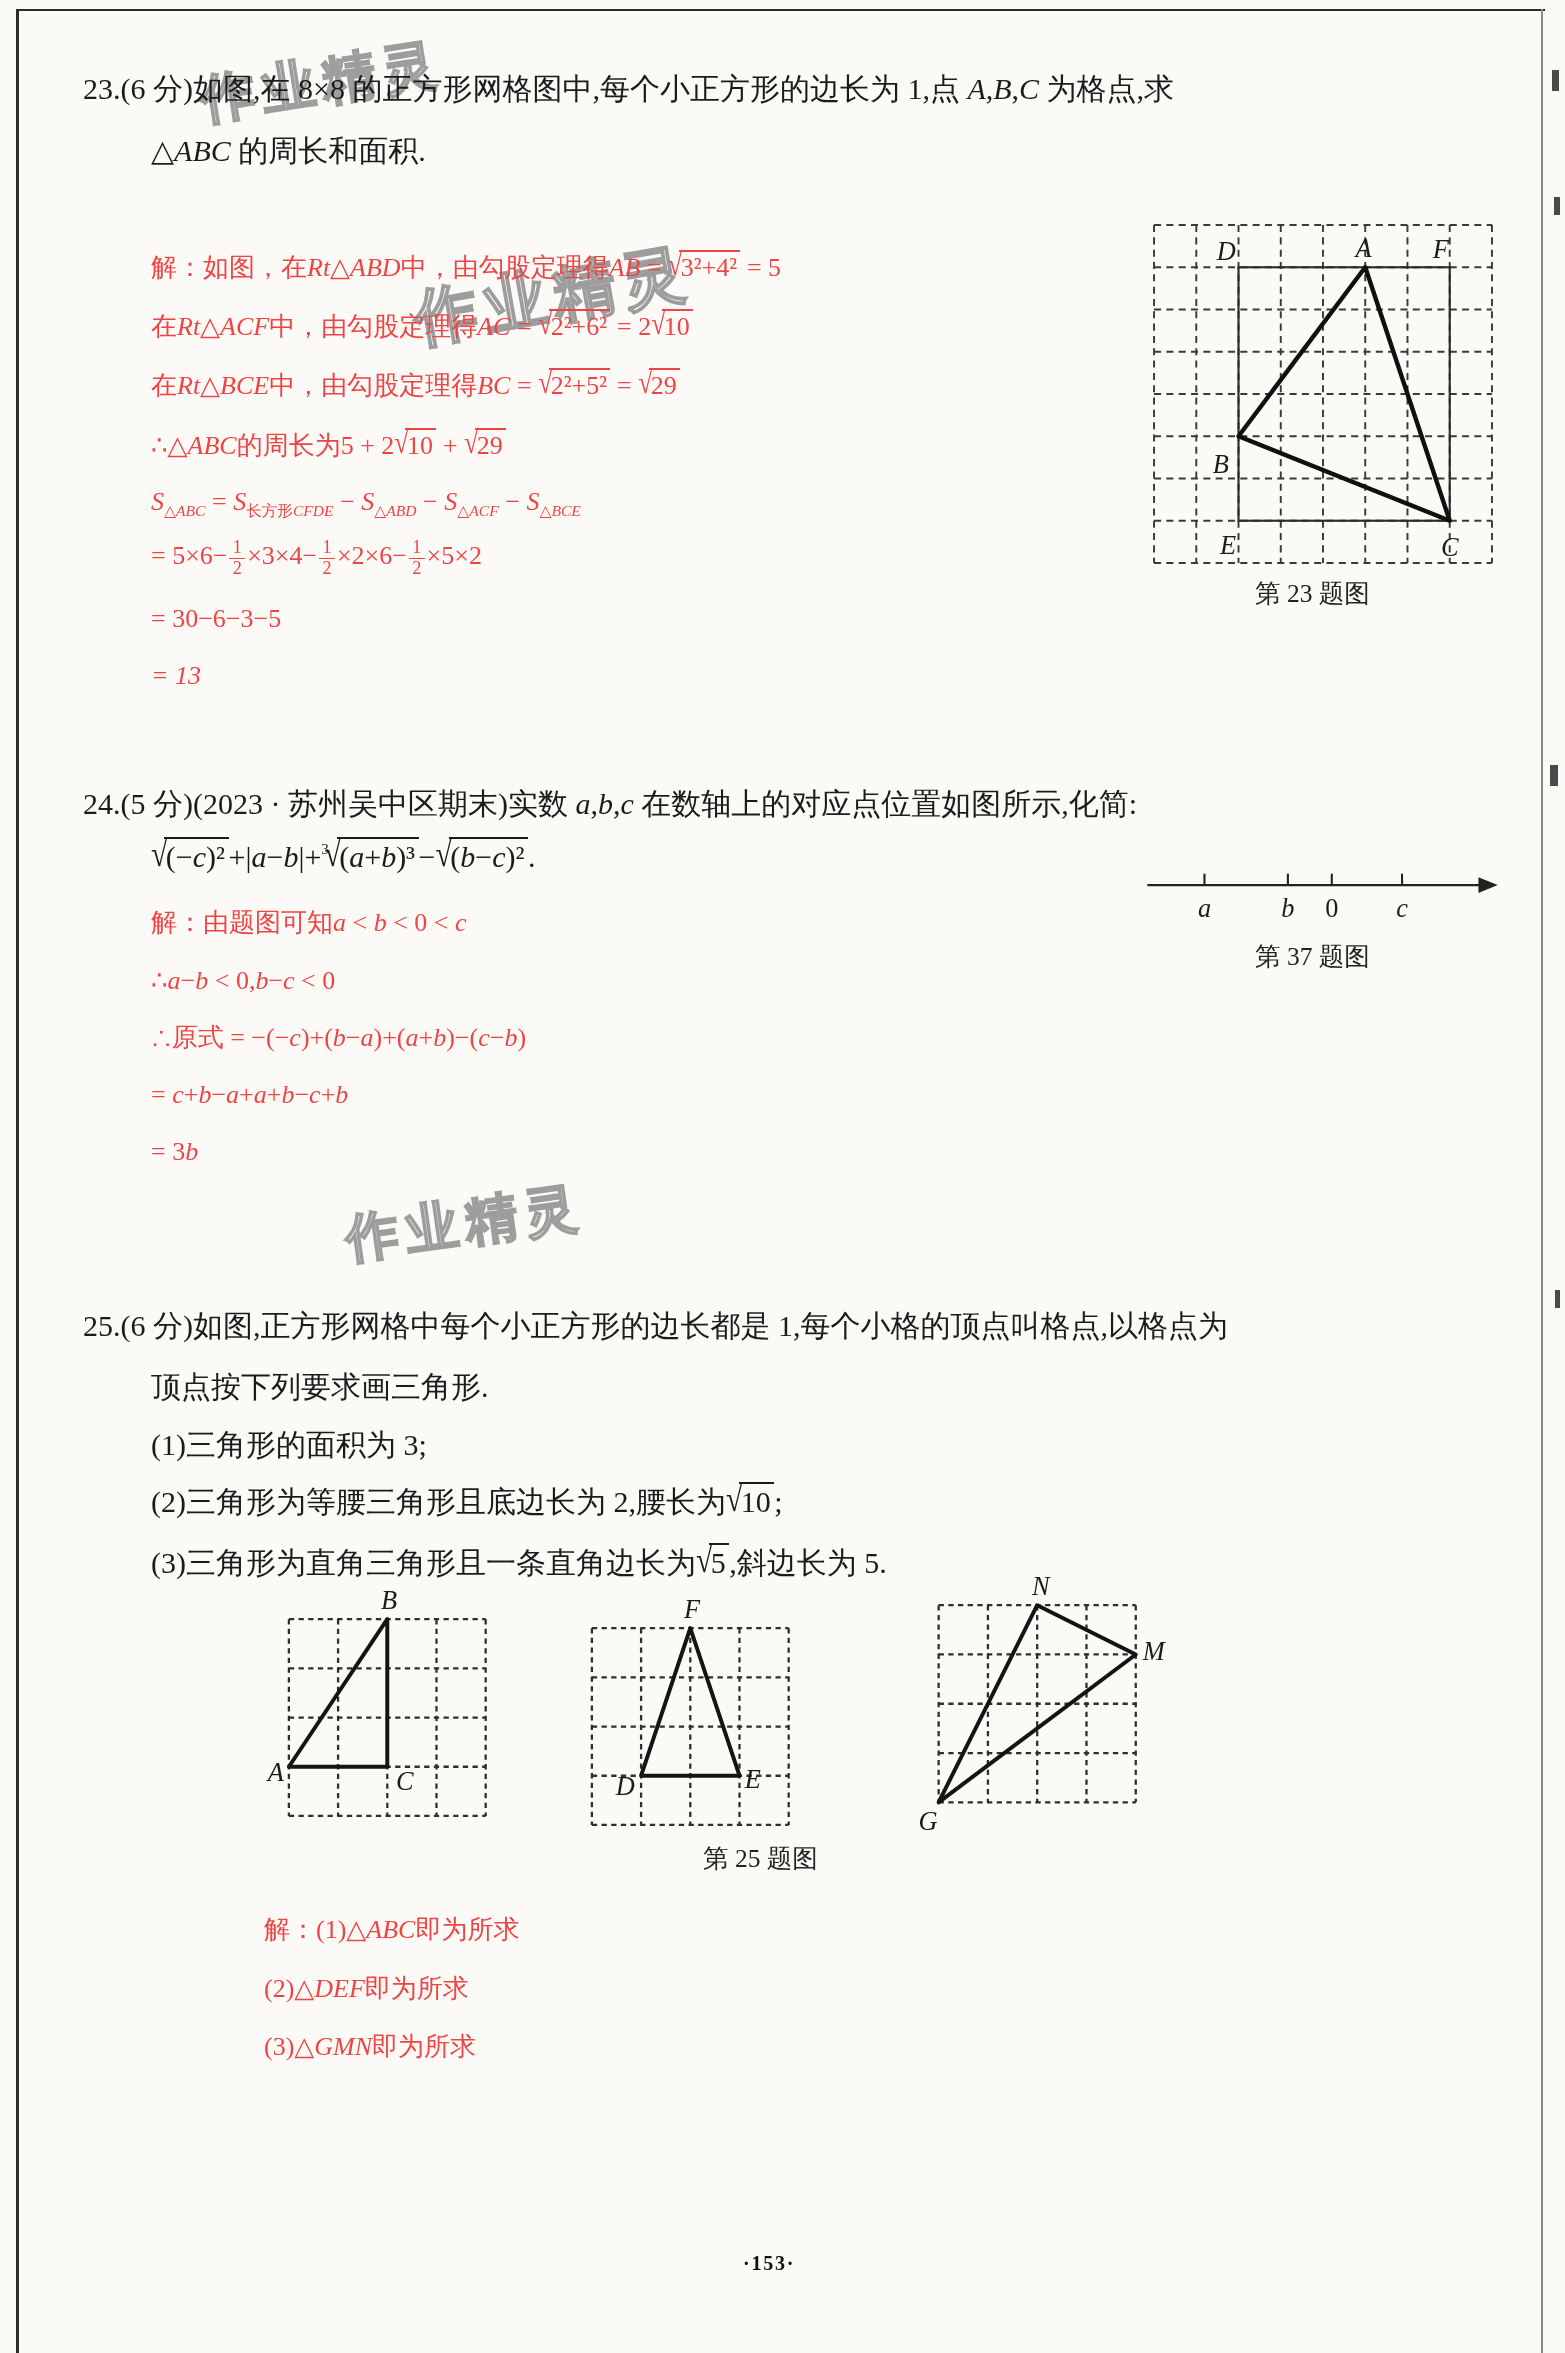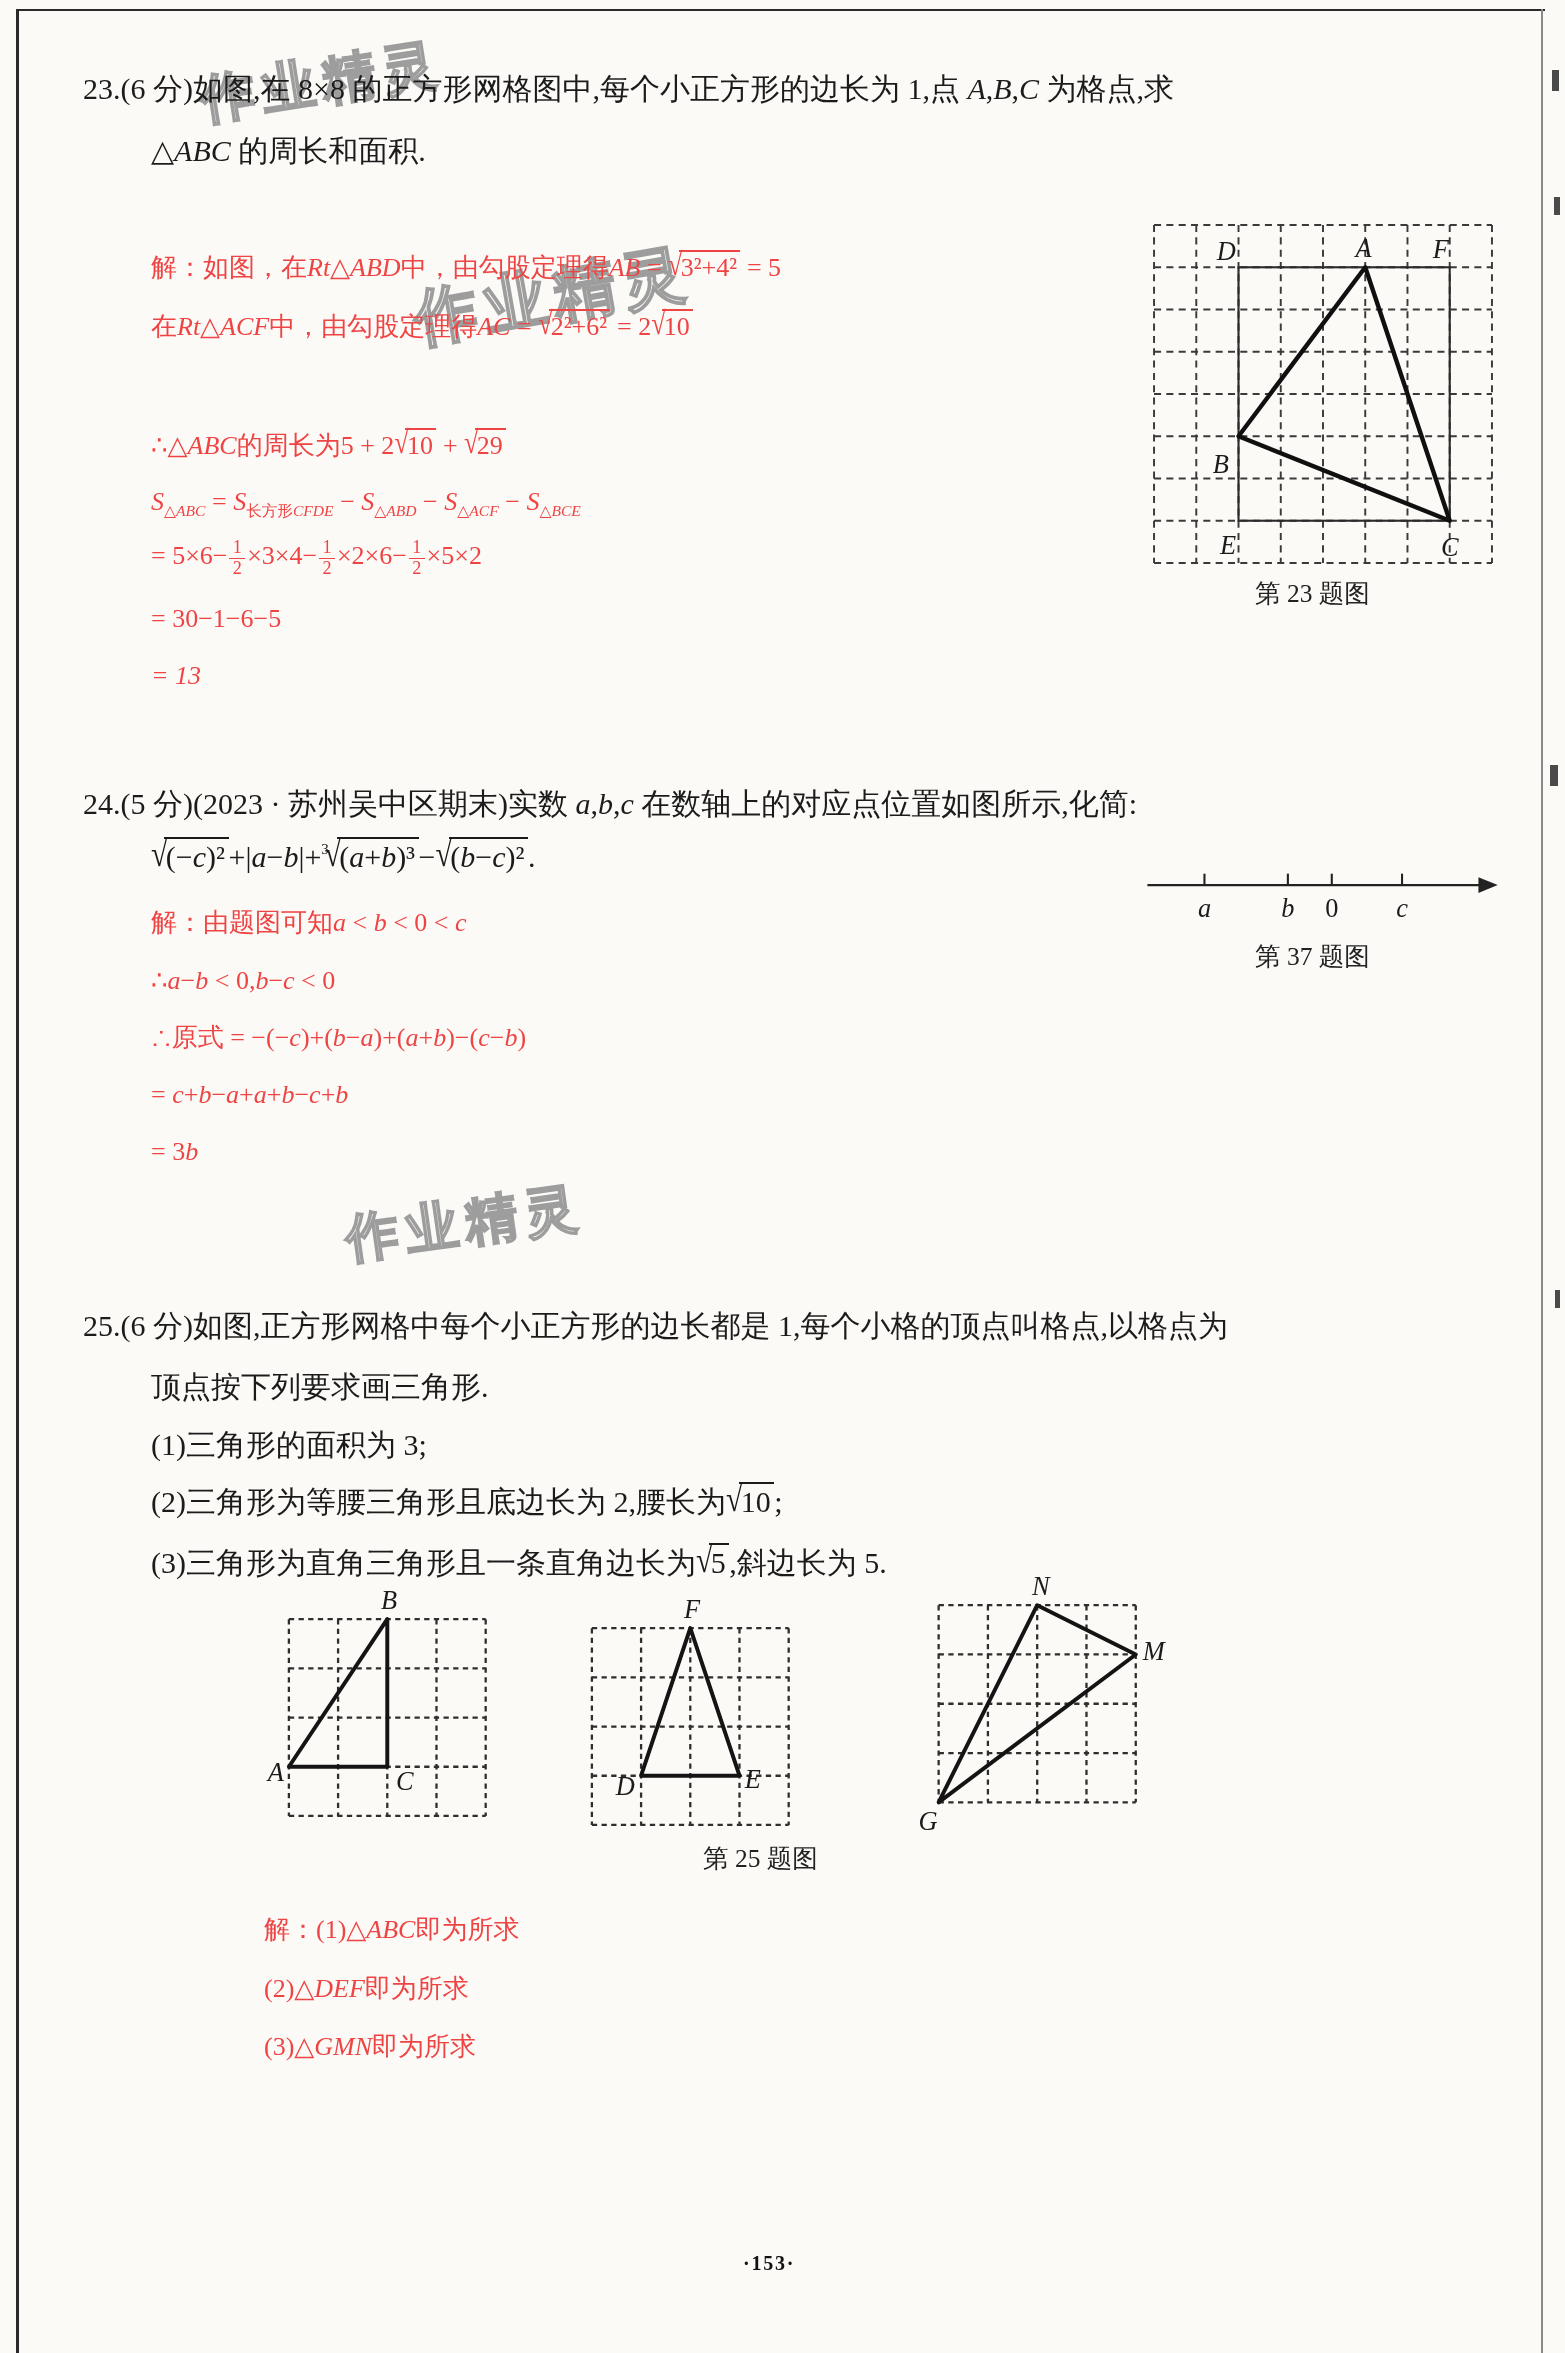--- a/index.html
+++ b/index.html
@@ -61,24 +61,25 @@
 
   <span class="wm" style="left:200px;top:46px;font-size:54px;transform:rotate(-9deg);">作业精灵</span>
   <span class="wm" style="left:413px;top:253px;font-size:63px;transform:rotate(-10deg);">作业精灵</span>
   <span class="wm" style="left:345px;top:1188px;font-size:53px;transform:rotate(-8deg);">作业精灵</span>
 
   <div class="tl" style="left:83px;top:70px;">23.(6 分)如图,在 8×8 的正方形网格图中,每个小正方形的边长为 1,点 <i>A</i>,<i>B</i>,<i>C</i> 为格点,求</div>
   <div class="tl" style="left:151px;top:132px;">△<i>ABC</i> 的周长和面积.</div>
 
   <div class="bl" style="left:151px;top:250px;">解：如图，在<i>Rt</i>△<i>ABD</i>中，由勾股定理得<i>AB</i> = <span class="sq"><span class="rs">√</span><span class="vin">3²+4²</span></span> = 5</div>
   <div class="bl" style="left:151px;top:309px;">在<i>Rt</i>△<i>ACF</i>中，由勾股定理得<i>AC</i> = <span class="sq"><span class="rs">√</span><span class="vin">2²+6²</span></span> = 2<span class="sq"><span class="rs">√</span><span class="vin">10</span></span></div>
+  <div class="bl" style="left:151px;top:368px;">在<i>Rt</i>△<i>BCE</i>中，由勾股定理得<i>BC</i> = <span class="sq"><span class="rs">√</span><span class="vin">2²+5²</span></span> = <span class="sq"><span class="rs">√</span><span class="vin">29</span></span></div>
   <div class="bl" style="left:151px;top:428px;">∴△<i>ABC</i>的周长为5 + 2<span class="sq"><span class="rs">√</span><span class="vin">10</span></span> + <span class="sq"><span class="rs">√</span><span class="vin">29</span></span></div>
   <div class="bl" style="left:151px;top:486px;"><i>S</i><sub>△<i>ABC</i></sub> = <i>S</i><sub>长方形<i>CFDE</i></sub> − <i>S</i><sub>△<i>ABD</i></sub> − <i>S</i><sub>△<i>ACF</i></sub> − <i>S</i><sub>△<i>BCE</i></sub></div>
   <div class="bl" style="left:151px;top:538px;">= 5×6−<span class="fr"><span class="fn">1</span><span class="fd">2</span></span>×3×4−<span class="fr"><span class="fn">1</span><span class="fd">2</span></span>×2×6−<span class="fr"><span class="fn">1</span><span class="fd">2</span></span>×5×2</div>
-  <div class="bl" style="left:151px;top:603px;">= 30−1−6−5</div>
+  <div class="bl" style="left:151px;top:603px;">= 30−6−3−5</div>
   <div class="bl" style="left:151px;top:660px;font-style:italic;">= 13</div>
 
   <svg class="fig" style="left:1147px;top:218px;" width="352" height="352" viewBox="0 0 400 400">
     <g data-grid="8,8,48,8,8">
         <line x1="8" y1="8" x2="8" y2="392"></line>
         <line x1="56" y1="8" x2="56" y2="392"></line>
         <line x1="104" y1="8" x2="104" y2="392"></line>
         <line x1="152" y1="8" x2="152" y2="392"></line>
         <line x1="200" y1="8" x2="200" y2="392"></line>
         <line x1="248" y1="8" x2="248" y2="392"></line>

